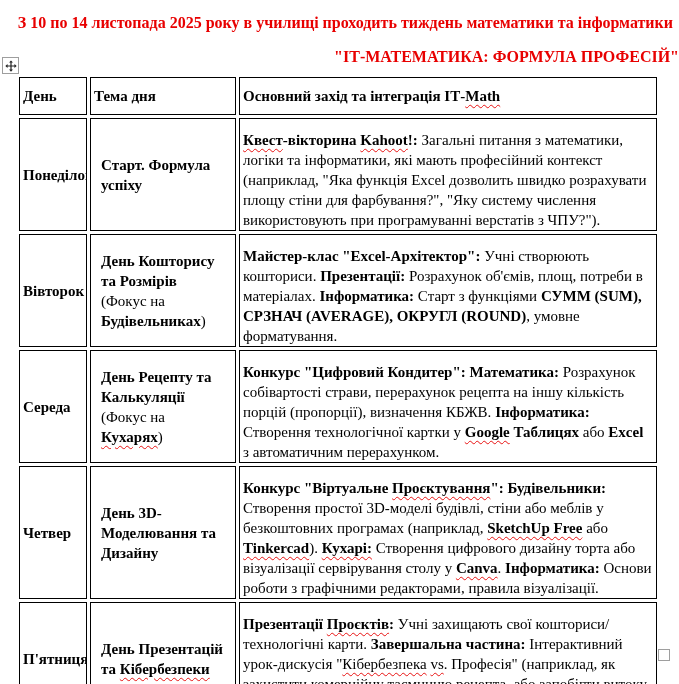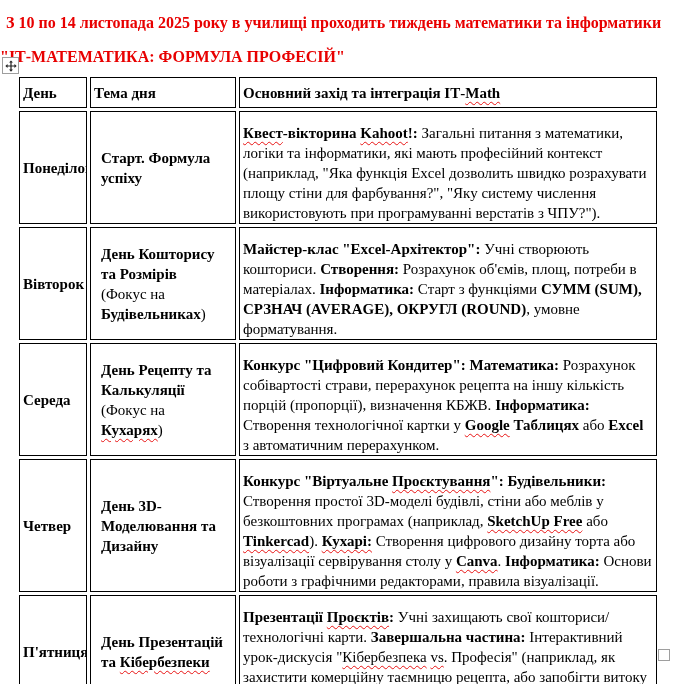--- a/index.html
+++ b/index.html
@@ -5,21 +5,21 @@
   * { box-sizing: border-box; margin: 0; padding: 0; }
   html, body { width: 679px; height: 684px; }
   body {
     position: relative;
     background: #ffffff;
     overflow: hidden;
     font-family: "Liberation Serif", "DejaVu Serif", serif;
     color: #000;
   }
   .doc-title {
-    text-align: left;
+    text-align: right;
     color: var(--title-red, #e80000);
     font-weight: bold;
     font-size: 16px;
     line-height: 19px;
   }
   #title-line1 { margin: 13px 6px 0; }
   #title-line2 { margin: 15px 0 0; }
 
   .table-wrap { position: absolute; top: 74px; left: 16px; }
   table.schedule {
@@ -35,21 +35,21 @@
     padding: 0 3px;
     overflow: hidden;
     text-align: left;
     background: #fff;
   }
   th { font-weight: bold; vertical-align: middle; }
   td.day   { font-weight: bold; vertical-align: middle; }
   td.theme { vertical-align: middle; padding: 0 10px; }
   td.activity { vertical-align: top; padding-top: 11px; }
 
-  tr.hr { height: 31px;  }
+  tr.hr { height: 38px;  }
   tr.r0 { height: 105px; }
   tr.r1 { height: 93px;  }
   tr.r2 { height: 106px; }
   tr.r3 { height: 120px; }
   tr.r4 { height: 99px;  }
 
   .b  { font-weight: bold; }
   .sq {
     text-decoration-line: underline;
     text-decoration-style: wavy;
@@ -103,21 +103,21 @@
         <th><span class="b">Основний захід та інтеграція ІТ-</span><span class="b sq">Math</span></th>
       </tr>
       <tr class="r0">
         <td class="day">Понеділок</td>
         <td class="theme"><span class="b">Старт. Формула успіху</span></td>
         <td class="activity"><span class="b sq">Квест</span><span class="b">-вікторина </span><span class="b sq">Kahoot</span><span class="b">!:</span><span> Загальні питання з математики, логіки та інформатики, які мають професійний контекст (наприклад, "Яка функція Excel дозволить швидко розрахувати площу стіни для фарбування?", "Яку систему числення використовують при програмуванні верстатів з ЧПУ?").</span></td>
       </tr>
       <tr class="r1">
         <td class="day">Вівторок</td>
         <td class="theme"><span class="b">День Кошторису та Розмірів</span><span> (Фокус на </span><span class="b">Будівельниках</span><span>)</span></td>
-        <td class="activity"><span class="b">Майстер-клас "Excel-Архітектор":</span><span> Учні створюють кошториси. </span><span class="b">Створення:</span><span> Розрахунок об'ємів, площ, потреби в матеріалах. </span><span class="b">Інформатика:</span><span> Старт з функціями </span><span class="b">СУММ (SUM), СРЗНАЧ (AVERAGE), ОКРУГЛ (ROUND)</span><span>, умовне форматування.</span></td>
+        <td class="activity"><span class="b">Майстер-клас "Excel-Архітектор":</span><span> Учні створюють кошториси. </span><span class="b">Презентації:</span><span> Розрахунок об'ємів, площ, потреби в матеріалах. </span><span class="b">Інформатика:</span><span> Старт з функціями </span><span class="b">СУММ (SUM), СРЗНАЧ (AVERAGE), ОКРУГЛ (ROUND)</span><span>, умовне форматування.</span></td>
       </tr>
       <tr class="r2">
         <td class="day">Середа</td>
         <td class="theme"><span class="b">День Рецепту та Калькуляції</span><span> (Фокус на </span><span class="b sq">Кухарях</span><span>)</span></td>
         <td class="activity"><span class="b">Конкурс "Цифровий Кондитер": Математика:</span><span> Розрахунок собівартості страви, перерахунок рецепта на іншу кількість порцій (пропорції), визначення КБЖВ. </span><span class="b">Інформатика:</span><span> Створення технологічної картки у </span><span class="b sq">Google</span><span class="b"> Таблицях</span><span> або </span><span class="b">Excel</span><span> з автоматичним перерахунком.</span></td>
       </tr>
       <tr class="r3">
         <td class="day">Четвер</td>
         <td class="theme"><span class="b">День 3D-Моделювання та Дизайну</span></td>
         <td class="activity"><span class="b">Конкурс "Віртуальне </span><span class="b sq">Проєктування</span><span class="b">": Будівельники:</span><span> Створення простої 3D-моделі будівлі, стіни або меблів у безкоштовних програмах (наприклад, </span><span class="b sq">SketchUp Free</span><span> або </span><span class="b sq">Tinkercad</span><span>). </span><span class="b sq">Кухарі:</span><span> Створення цифрового дизайну торта або візуалізації сервірування столу у </span><span class="b sq">Canva</span><span>. </span><span class="b">Інформатика:</span><span> Основи роботи з графічними редакторами, правила візуалізації.</span></td>

